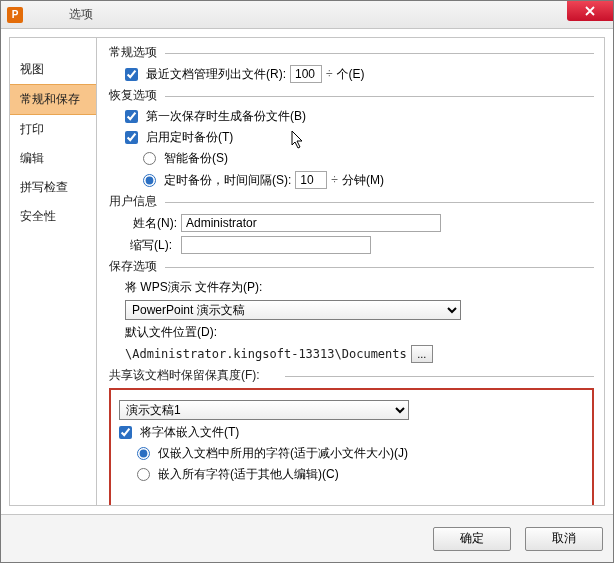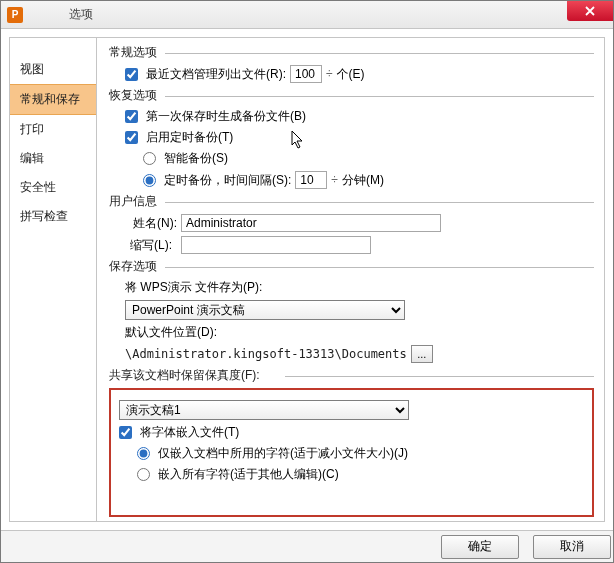--- a/index.html
+++ b/index.html
@@ -137,21 +137,21 @@
   .txt-mid { width: 190px; }
 
   select {
     border: 1px solid #7e7e7e;
     background: linear-gradient(#fff,#eee);
     height: 20px;
     font-size: 12px;
     font-family: inherit;
     padding: 0 2px;
   }
-  .select-wide { width: 280px; }
+  .select-wide { width: 336px; }
   .select-mid2 { width: 290px; }
 
   .ellipsis-btn {
     width: 22px;
     height: 18px;
     border: 1px solid #888;
     background: linear-gradient(#fdfdfd,#e5e5e5);
     font-size: 11px;
     line-height: 14px;
     cursor: pointer;
@@ -160,27 +160,27 @@
     justify-content: center;
   }
 
   .red-frame {
     border: 2px solid #c0392b;
     padding: 6px 6px 28px 6px;
     margin-top: 4px;
   }
 
   .footer {
-    height: 32px;
+    height: 48px;
     border-top: 1px solid #c5c5c5;
     display: flex;
     align-items: center;
     justify-content: flex-end;
     gap: 14px;
-    padding: 0 2px;
+    padding: 0 10px;
     background: #f4f4f4;
   }
   .btn {
     min-width: 78px;
     height: 24px;
     border: 1px solid #888;
     background: linear-gradient(#fdfdfd,#e5e5e5);
     cursor: pointer;
     font-size: 12px;
     font-family: inherit;
@@ -214,22 +214,22 @@
     </div>
   </div>
 
   <div class="body">
 
     <div class="sidebar">
       <div class="sidebar-item">视图</div>
       <div class="sidebar-item selected">常规和保存</div>
       <div class="sidebar-item">打印</div>
       <div class="sidebar-item">编辑</div>
+      <div class="sidebar-item">拼写检查</div>
       <div class="sidebar-item">安全性</div>
-      <div class="sidebar-item">拼写检查</div>
     </div>
 
     <div class="main">
 
       <div class="group-label" style="--line-left:56px">常规选项</div>
       <div class="row">
         <input type="checkbox" checked="" style="">
         <label>最近文档管理列出文件(R):</label>
         <input type="text" class="num-small" value="100" style="">
         <span style="color:#666;">÷</span>

